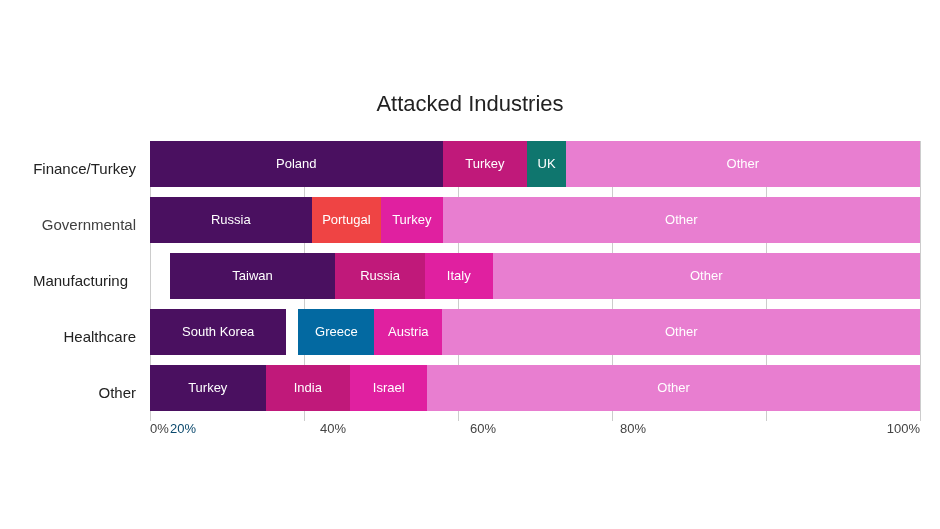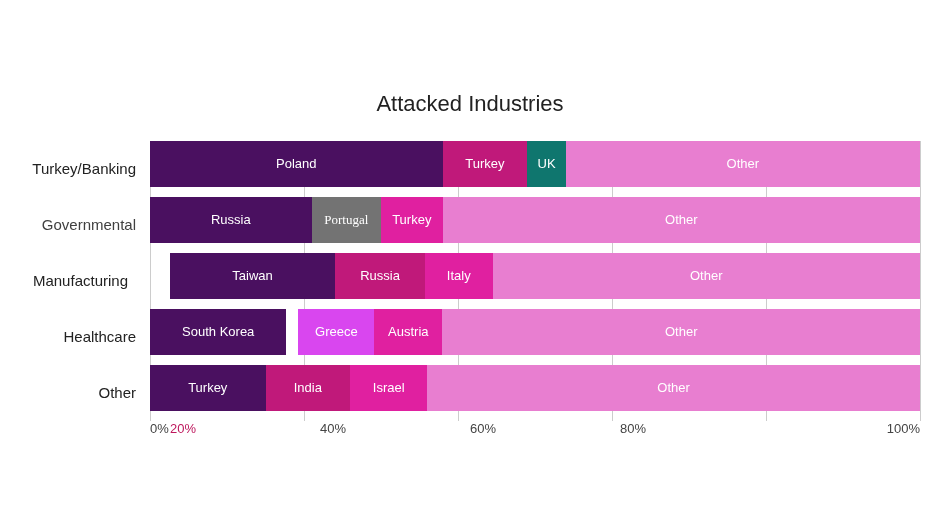--- a/index.html
+++ b/index.html
@@ -26,21 +26,21 @@
   </style>
 </head>
 <body>
 
 <div class="chart-container">
   <div class="chart-title">Attacked Industries</div>
 
   <div style="display:flex; align-items:stretch;">
 
     <div style="width:130px; flex-shrink:0; display:flex; flex-direction:column; justify-content:space-around; padding-bottom:28px;">
-        <div style="height: 56px; display: flex; align-items: center; justify-content: flex-end; padding-right: 14px; font-size: 15px; color: rgb(34, 34, 34);">Turkey/Banking</div>
+        <div style="height: 56px; display: flex; align-items: center; justify-content: flex-end; padding-right: 14px; font-size: 15px; color: rgb(34, 34, 34);">Finance/Turkey</div>
         <div style="height: 56px; display: flex; align-items: center; justify-content: flex-end; padding-right: 14px; font-size: 15px; color: #404040; text-align: right;">Governmental</div>
         <div style="height: 56px; display: flex; align-items: center; justify-content: flex-end; padding-right: 22px; font-size: 15px; color: rgb(34, 34, 34);">Manufacturing</div>
         <div style="height: 56px; display: flex; align-items: center; justify-content: flex-end; padding-right: 14px; font-size: 15px; color: rgb(34, 34, 34);">Healthcare</div>
         <div style="height: 56px; display: flex; align-items: center; justify-content: flex-end; padding-right: 14px; font-size: 15px; color: rgb(34, 34, 34);">Other</div>
       </div>
 
     <div style="flex:1; position:relative;">
 
       <div style="position:absolute; top:0; left:0; right:0; bottom:28px; display:flex; pointer-events:none; z-index:1;">
         <div style="position:absolute; top:0; bottom:0; left:0%; width:1px; background:#ccc;"></div>
@@ -56,54 +56,54 @@
             <div style="display: flex; height: 46px; width: 100%;">
               <div style="width: 38%; background-color: rgb(74, 16, 96); display: flex; align-items: center; justify-content: center; font-size: 13px; color: rgb(255, 255, 255); overflow: hidden; white-space: nowrap;">Poland</div>
               <div style="width: 11%; background-color: rgb(192, 25, 122); display: flex; align-items: center; justify-content: center; font-size: 13px; color: rgb(255, 255, 255); overflow: hidden; white-space: nowrap;">Turkey</div>
               <div style="width: 5%; background-color: #0f766e; display: flex; align-items: center; justify-content: center; font-size: 13px; color: rgb(255, 255, 255); overflow: hidden; white-space: nowrap;">UK</div>
               <div style="width: 46%; background-color: rgb(232, 126, 208); display: flex; align-items: center; justify-content: center; font-size: 13px; color: rgb(255, 255, 255); overflow: hidden; white-space: nowrap;">Other</div>
             </div>
           </div>
           <div style="display: flex; align-items: center; margin-bottom: 10px;">
             <div style="display: flex; height: 46px; width: 100%;">
               <div style="width: 21%; background-color: rgb(74, 16, 96); display: flex; align-items: center; justify-content: center; font-size: 13px; color: rgb(255, 255, 255); overflow: hidden; white-space: nowrap;">Russia</div>
-              <div style="width: 9%; background-color: #737373; display: flex; align-items: center; justify-content: center; font-size: 13px; color: rgb(255, 255, 255); overflow: hidden; white-space: nowrap; font-family: Liberation Serif, serif;">Portugal</div>
+              <div style="width: 9%; background-color: #ef4444; display: flex; align-items: center; justify-content: center; font-size: 13px; color: rgb(255, 255, 255); overflow: hidden; white-space: nowrap;">Portugal</div>
               <div style="width: 8%; background-color: rgb(224, 32, 160); display: flex; align-items: center; justify-content: center; font-size: 13px; color: rgb(255, 255, 255); overflow: hidden; white-space: nowrap;">Turkey</div>
               <div style="width: 62%; background-color: rgb(232, 126, 208); display: flex; align-items: center; justify-content: center; font-size: 13px; color: rgb(255, 255, 255); overflow: hidden; white-space: nowrap;">Other</div>
             </div>
           </div>
           <div style="display: flex; align-items: center; margin-bottom: 10px;">
             <div style="display: flex; height: 46px; width: 100%; padding-left: 20px;">
               <div style="width: 22%; background-color: rgb(74, 16, 96); display: flex; align-items: center; justify-content: center; font-size: 13px; color: rgb(255, 255, 255); overflow: hidden; white-space: nowrap;">Taiwan</div>
               <div style="width: 12%; background-color: rgb(192, 25, 122); display: flex; align-items: center; justify-content: center; font-size: 13px; color: rgb(255, 255, 255); overflow: hidden; white-space: nowrap;">Russia</div>
               <div style="width: 9%; background-color: rgb(224, 32, 160); display: flex; align-items: center; justify-content: center; font-size: 13px; color: rgb(255, 255, 255); overflow: hidden; white-space: nowrap;">Italy</div>
               <div style="width: 57%; background-color: rgb(232, 126, 208); display: flex; align-items: center; justify-content: center; font-size: 13px; color: rgb(255, 255, 255); overflow: hidden; white-space: nowrap;">Other</div>
             </div>
           </div>
           <div style="display: flex; align-items: center; margin-bottom: 10px;">
             <div style="display: flex; height: 46px; width: 100%;">
               <div style="width: 18%; background-color: rgb(74, 16, 96); display: flex; align-items: center; justify-content: center; font-size: 13px; color: rgb(255, 255, 255); overflow: hidden; white-space: nowrap;">South Korea</div>
-              <div style="width: 10%; background-color: #d946ef; display: flex; align-items: center; justify-content: center; font-size: 13px; color: rgb(255, 255, 255); overflow: hidden; white-space: nowrap; margin-left: 12px;">Greece</div>
+              <div style="width: 10%; background-color: #0369a1; display: flex; align-items: center; justify-content: center; font-size: 13px; color: rgb(255, 255, 255); overflow: hidden; white-space: nowrap; margin-left: 12px;">Greece</div>
               <div style="width: 9%; background-color: rgb(224, 32, 160); display: flex; align-items: center; justify-content: center; font-size: 13px; color: rgb(255, 255, 255); overflow: hidden; white-space: nowrap;">Austria</div>
               <div style="width: 63%; background-color: rgb(232, 126, 208); display: flex; align-items: center; justify-content: center; font-size: 13px; color: rgb(255, 255, 255); overflow: hidden; white-space: nowrap;">Other</div>
             </div>
           </div>
           <div style="display: flex; align-items: center; margin-bottom: 10px;">
             <div style="display: flex; height: 46px; width: 100%;">
               <div style="width: 15%; background-color: rgb(74, 16, 96); display: flex; align-items: center; justify-content: center; font-size: 13px; color: rgb(255, 255, 255); overflow: hidden; white-space: nowrap;">Turkey</div>
               <div style="width: 11%; background-color: rgb(192, 25, 122); display: flex; align-items: center; justify-content: center; font-size: 13px; color: rgb(255, 255, 255); overflow: hidden; white-space: nowrap;">India</div>
               <div style="width: 10%; background-color: rgb(224, 32, 160); display: flex; align-items: center; justify-content: center; font-size: 13px; color: rgb(255, 255, 255); overflow: hidden; white-space: nowrap;">Israel</div>
               <div style="width: 64%; background-color: rgb(232, 126, 208); display: flex; align-items: center; justify-content: center; font-size: 13px; color: rgb(255, 255, 255); overflow: hidden; white-space: nowrap;">Other</div>
             </div>
           </div>
         </div>
 
       <div id="x-axis-container" style="display:flex; margin-top:4px;">
           <div style="font-size: 13px; color: rgb(68, 68, 68); flex: 0 0 0%; text-align: left; min-width: 20px;">0%</div>
-          <div style="font-size: 13px; color: #be185d; flex: 1 1 0%; text-align: left;">20%</div>
+          <div style="font-size: 13px; color: #0c4a6e; flex: 1 1 0%; text-align: left;">20%</div>
           <div style="font-size: 13px; color: rgb(68, 68, 68); flex: 1 1 0%; text-align: left;">40%</div>
           <div style="font-size: 13px; color: rgb(68, 68, 68); flex: 1 1 0%; text-align: left;">60%</div>
           <div style="font-size: 13px; color: rgb(68, 68, 68); flex: 1 1 0%; text-align: left;">80%</div>
           <div style="font-size: 13px; color: rgb(68, 68, 68); flex: 1 1 0%; text-align: right;">100%</div>
         </div>
     </div>
   </div>
 </div>
 
 </body></html>

